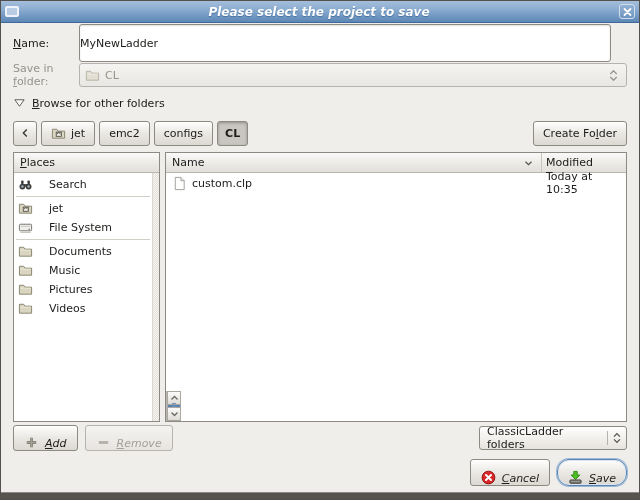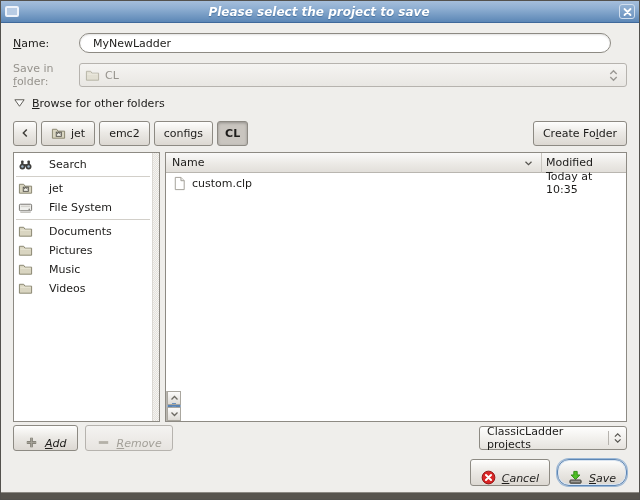--- a/index.html
+++ b/index.html
@@ -36,23 +36,23 @@
     display:flex; align-items:center; justify-content:center;
   }
   
   .content { flex:1; min-height:0; padding:8px 12px 6px; display:flex; flex-direction:column; }
   .row { display:flex; align-items:center; flex:none; }
   .u { text-decoration:underline; }
 
   .row-name { height:24px; }
   .lblcol { width:66px; flex:none; }
   .entry {
-    flex:1; height:20px; margin-right:16px;
-    border:1px solid #8d8a83; border-radius:10px; background:#fff;
-    padding:0 13px; font:11px "DejaVu Sans","Liberation Sans",sans-serif; color:#1d1c1a;
+    flex:1; height:38px; margin-right:16px;
+    border:1px solid #8d8a83; border-radius:3px; background:#fff;
+    padding:0 0; font:11px "DejaVu Sans","Liberation Sans",sans-serif; color:#1d1c1a;
     box-shadow:inset 0 1px 2px rgba(0,0,0,.12);
   }
   .row-folder { height:24px; margin-top:8px; color:#96938d; }
   .combo-disabled {
     flex:1; height:24px;
     border:1px solid #b6b3ae; border-radius:3px;
     background:linear-gradient(#f5f4f2,#e9e7e3);
     display:flex; align-items:center; gap:5px; padding:0 5px;
   }
   .combo-disabled .dim { opacity:.55; }
@@ -292,20 +292,23 @@
       </div>
       <div class="spacer"></div>
       <div class="pbtn">
         <span><span>Create Fo</span><span class="u">l</span><span>der</span></span>
       </div>
     </div>
 
     <div class="panes">
 
       <div class="pane places-pane">
+        <div class="list-header">
+          <span><span class="u">P</span><span>laces</span></span>
+        </div>
         <div class="places-body">
           <div class="places-list">
             <div class="place-item">
               <svg class="ic">
                   <use href="#i-search"></use>
                 </svg>
               <span>Search</span>
             </div>
             <div class="place-sep"></div>
             <div class="place-item">
@@ -324,27 +327,27 @@
             <div class="place-item">
               <svg class="ic">
                   <use href="#i-folder"></use>
                 </svg>
               <span>Documents</span>
             </div>
             <div class="place-item">
               <svg class="ic">
                   <use href="#i-folder"></use>
                 </svg>
+              <span>Music</span>
+            </div>
+            <div class="place-item">
+              <svg class="ic">
+                  <use href="#i-folder"></use>
+                </svg>
               <span>Pictures</span>
-            </div>
-            <div class="place-item">
-              <svg class="ic">
-                  <use href="#i-folder"></use>
-                </svg>
-              <span>Music</span>
             </div>
             <div class="place-item">
               <svg class="ic">
                   <use href="#i-folder"></use>
                 </svg>
               <span>Videos</span>
             </div>
           </div>
           <div class="stipple"></div>
         </div>
@@ -398,21 +401,21 @@
           </svg>
         <span><span class="u">A</span><span>dd</span></span>
       </div>
       <div class="btn disabled">
         <svg class="ic">
             <use href="#i-minus"></use>
           </svg>
         <span><span class="u">R</span><span>emove</span></span>
       </div>
       <div class="filter-combo">
-        <span>ClassicLadder projects</span>
+        <span>ClassicLadder folders</span>
         <span class="combo-sep"></span>
         <svg viewBox="0 0 10 14" width="10" height="14">
             <use href="#i-spin"></use>
           </svg>
       </div>
     </div>
 
     <div class="row action-row">
       <div class="btn action">
         <svg class="ic">

